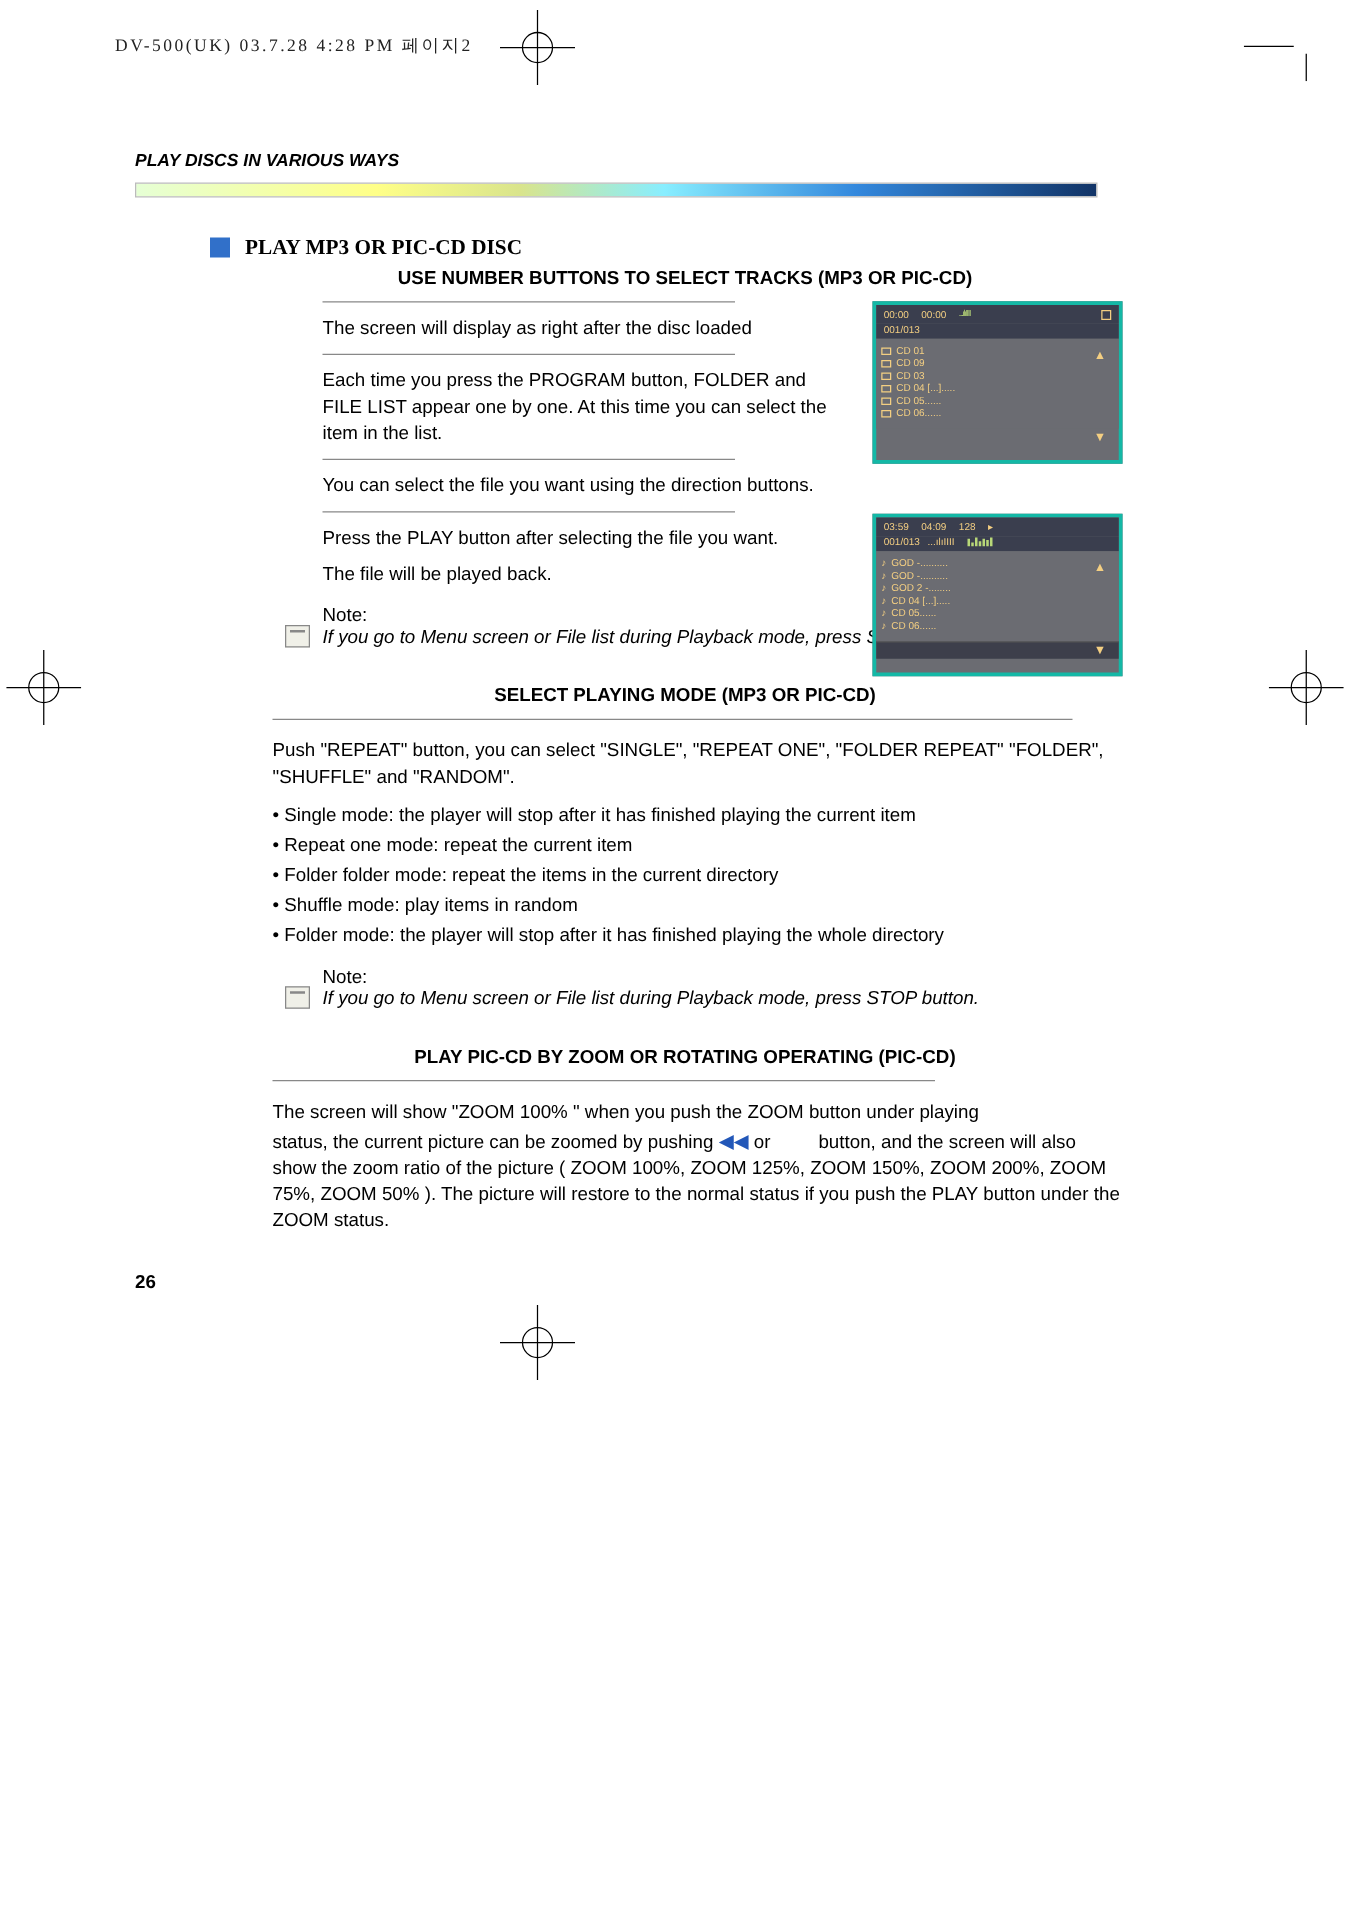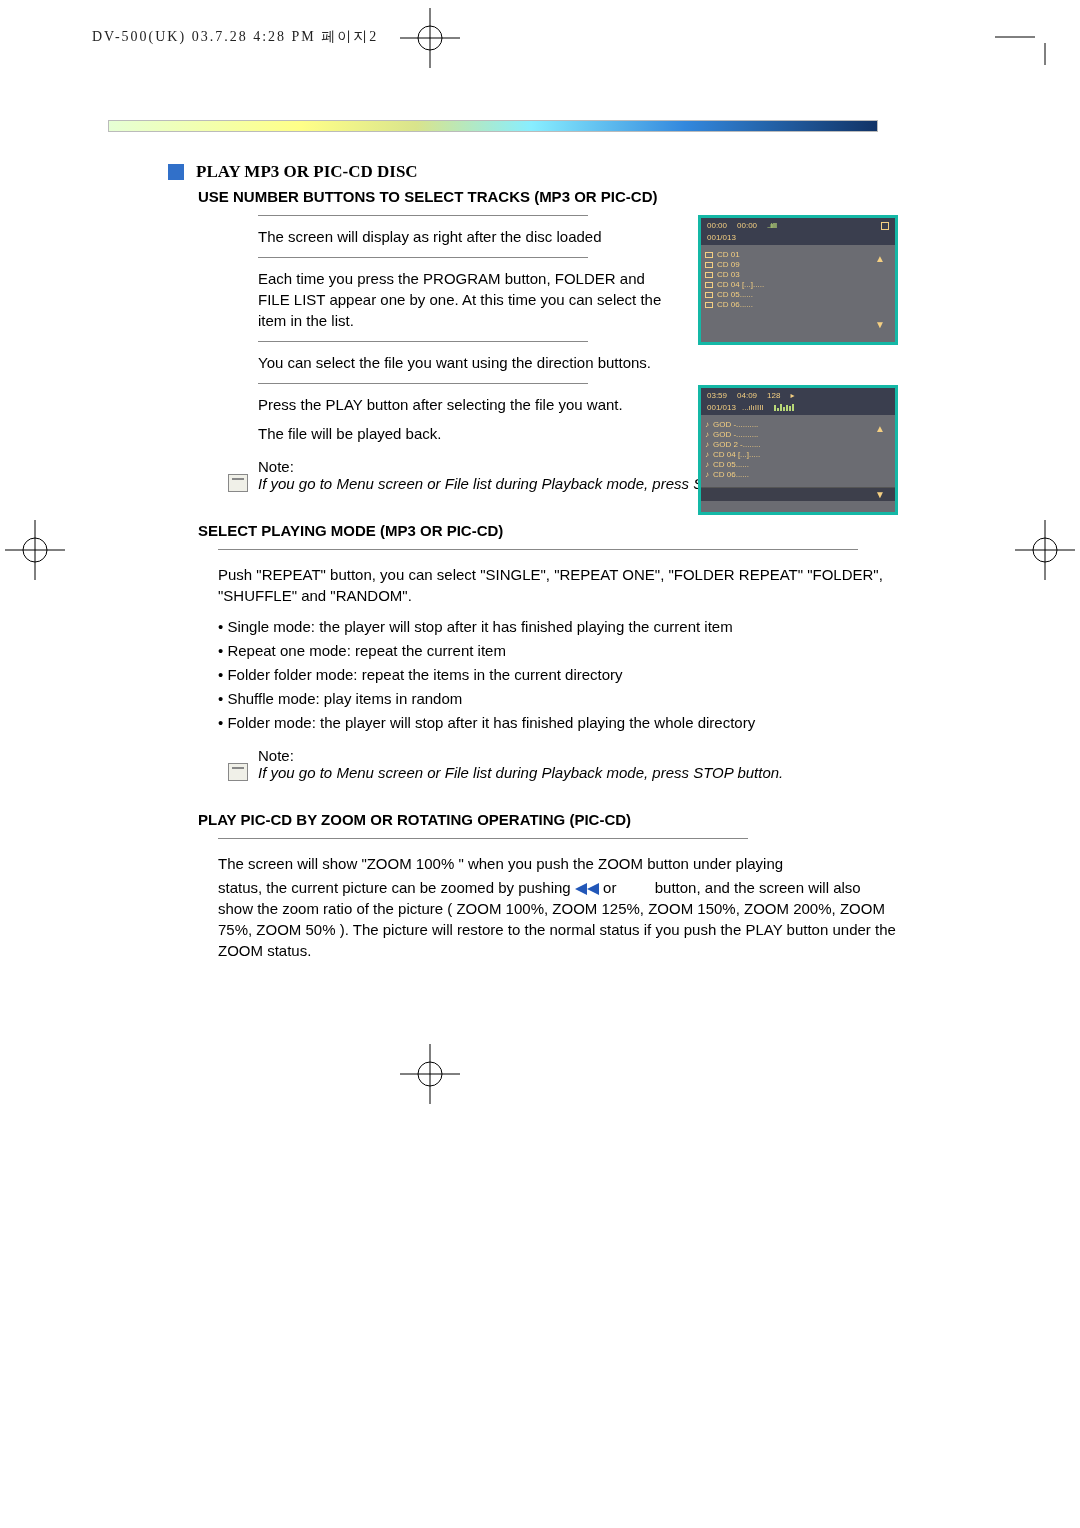--- a/index.html
+++ b/index.html
@@ -85,20 +85,21 @@
     }
     .h1 {
       font-weight: bold;
       font-size: 17px;
       font-family: Liberation Serif, serif;
     }
     .h2 {
       font-weight: bold;
       font-size: 15px;
       margin: 6px 0 6px 90px;
+      text-align: center;
     }
     .content-wrap {
       position: relative;
       margin-left: 90px;
     }
     .instr {
       width: 420px;
       margin-left: 60px;
     }
     .instr hr {
@@ -270,20 +271,21 @@
   <line x1="30" y1="0" x2="30" y2="60" stroke="#000" stroke-width="1"></line>
   <line x1="0" y1="30" x2="60" y2="30" stroke="#000" stroke-width="1"></line>
   <circle cx="30" cy="30" r="12" fill="none" stroke="#000" stroke-width="1"></circle>
 </svg>
 <svg class="reg-tr-lines" width="60" height="40">
   <line x1="0" y1="12" x2="40" y2="12" stroke="#000"></line>
   <line x1="50" y1="18" x2="50" y2="40" stroke="#000"></line>
 </svg>
 
 <div class="page">
+  <div class="section-label">PLAY DISCS IN VARIOUS WAYS</div>
   <div class="gradient-bar"></div>
 
   <div class="heading-row">
     <div class="blue-sq"></div>
     <div class="h1">PLAY MP3 OR PIC-CD DISC</div>
   </div>
   <div class="h2">USE NUMBER BUTTONS TO SELECT TRACKS (MP3 OR PIC-CD)</div>
 
   <div class="content-wrap">
     <div class="screen screen1">
@@ -433,13 +435,14 @@
             <polygon points="12,0 0,6 12,12" fill="#2257b8"></polygon>
             <polygon points="24,0 12,6 24,12" fill="#2257b8"></polygon>
           </svg>
         <span>or</span>
         <span style="display:inline-block;width:30px;"></span>
         <span>button, and the screen will also show the zoom  ratio of the picture ( ZOOM 100%, ZOOM 125%, ZOOM 150%, ZOOM 200%, ZOOM 75%, ZOOM 50% ). The picture will restore to the normal status if you push the PLAY button under the ZOOM status.</span>
       </div>
     </div>
   </div>
 
+  <div class="page-num">26</div>
 </div>
 
 </body></html>

